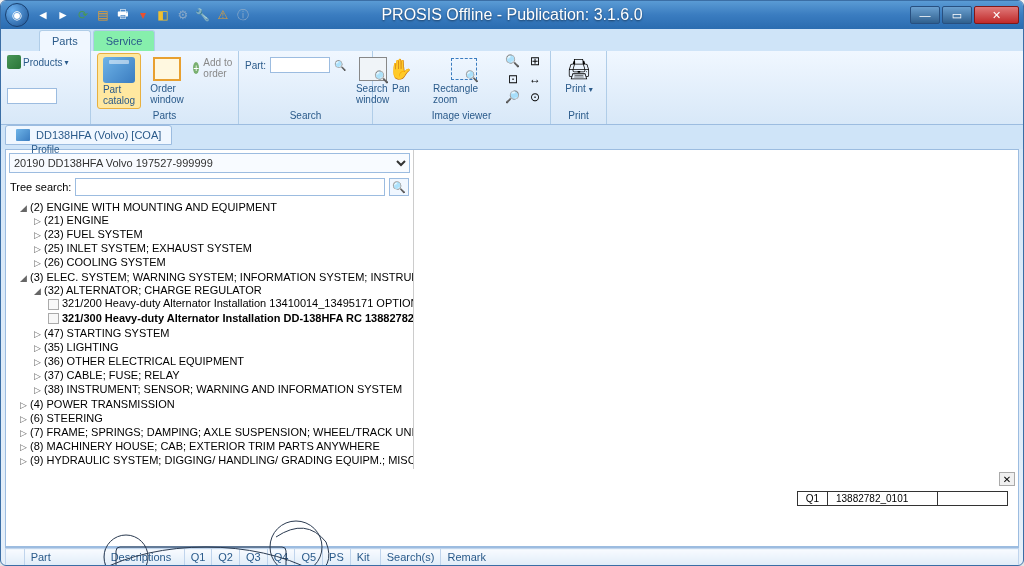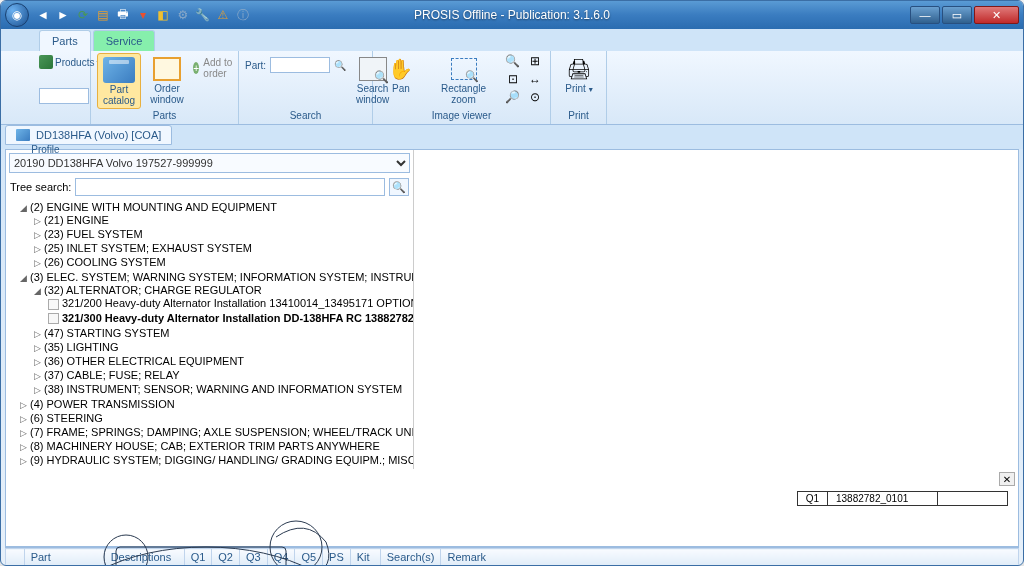--- a/index.html
+++ b/index.html
@@ -5,21 +5,21 @@
 * { margin: 0; padding: 0; box-sizing: border-box; font-family: "Segoe UI", Tahoma, sans-serif; }
 body { background: #fff; width: 1024px; height: 566px; overflow: hidden; position: relative; }
 
 .window { width: 1024px; height: 566px; border: 1px solid #3b6ea5; border-radius: 6px; overflow: hidden; background: linear-gradient(to bottom, #cfe4f8 0%, #e6f0fa 100%); box-shadow: 0 4px 20px rgba(0,0,0,0.3); }
 
 
 .titlebar { height: 28px; background: linear-gradient(to bottom, #5a9bd5 0%, #3a7cc0 50%, #2a6cb0 100%); display: flex; align-items: center; padding: 0 4px; color: #fff; font-size: 11px; position: relative; }
 .titlebar .app-btn { width: 24px; height: 24px; background: radial-gradient(circle at 30% 30%, #6ab0f0, #1a5090); border-radius: 50%; border: 1px solid #1a4070; margin-right: 6px; display: flex; align-items: center; justify-content: center; color: #fff; font-size: 12px; }
 .titlebar .qat { display: flex; gap: 4px; align-items: center; }
 .titlebar .qat-icon { width: 16px; height: 16px; display: inline-flex; align-items: center; justify-content: center; font-size: 12px; }
-.titlebar .title { position: absolute; left: 50%; transform: translateX(-50%); font-size: 12px; text-shadow: 0 1px 2px rgba(0,0,0,0.5); }
+.titlebar .title { position: absolute; left: 50%; transform: translateX(-50%); font-size: 16px; text-shadow: 0 1px 2px rgba(0,0,0,0.5); }
 .titlebar .winctrl { margin-left: auto; display: flex; gap: 2px; }
 .titlebar .winctrl .btn { width: 30px; height: 18px; border-radius: 2px; display: flex; align-items: center; justify-content: center; font-size: 11px; color: #fff; }
 .titlebar .winctrl .min { background: linear-gradient(to bottom,#6aa0d0,#30608e); border:1px solid #285080;}
 .titlebar .winctrl .max { background: linear-gradient(to bottom,#6aa0d0,#30608e); border:1px solid #285080;}
 .titlebar .winctrl .close { background: linear-gradient(to bottom,#e07a7a,#c02a2a); border:1px solid #801818; width: 45px;}
 
 
 .tabstrip { height: 22px; background: #cfe4f8; display: flex; align-items: flex-end; padding-left: 38px; font-size: 11px; }
 .tabstrip .tab { padding: 4px 12px; background: #86efac; border: 1px solid #b0cde8; border-bottom: none; border-radius: 3px 3px 0 0; margin-right: 2px; color: #2a5a8a; cursor: pointer; }
 .tabstrip .tab.active { background: #f0f7ff; }
@@ -32,21 +32,21 @@
 
 .profile-grp { width: 90px; }
 .profile-grp .row { display: flex; align-items: center; gap: 4px; margin-bottom: 2px; font-size: 10px; color: #2a5a8a; }
 .profile-grp input { width: 50px; height: 16px; border: 1px solid #9cbce0; font-size: 10px; padding: 0 2px; }
 .profile-grp .products-btn { display: flex; align-items: center; gap: 2px; font-size: 10px; color: #2a5a8a; cursor: pointer; }
 .profile-grp .products-btn .icon { width: 14px; height: 14px; background: linear-gradient(135deg,#4a9658,#2a7638); border-radius: 2px; }
 
 .big-btn { display: flex; flex-direction: column; align-items: center; justify-content: center; padding: 2px 6px; border-radius: 3px; cursor: pointer; min-width: 44px; }
 .big-btn.active { background: #ffe8a0; border: 1px solid #e8b040; }
 .big-btn .icon { width: 32px; height: 28px; display: flex; align-items: center; justify-content: center; }
-.big-btn .lbl { font-size: 10px; color: #2a5a8a; text-align: center; line-height: 1.1; }
+.big-btn .lbl { font-size: 10px; color: #2a5a8a; line-height: 1.1; }
 
 .parts-grp { width: 148px; }
 .search-grp { width: 134px; }
 .img-grp { width: 178px; }
 .print-grp { width: 56px; }
 
 .part-field { display: flex; align-items: center; gap: 4px; font-size: 10px; color: #2a5a8a; margin-bottom: 4px; }
 .part-field input { width: 60px; height: 16px; border: 1px solid #9cbce0; }
 
 .add-order-btn { display: flex; align-items: center; gap: 4px; font-size: 10px; color: #888; cursor: pointer; }
@@ -134,21 +134,21 @@
   </div>
 
   <div class="tabstrip">
     <div class="tab active">Parts</div>
     <div class="tab">Service</div>
   </div>
 
   <div class="ribbon">
 
     <div class="ribbon-group profile-grp">
-      <div class="group-content" style="flex-direction:column; gap:19px; padding-top:2px;margin-left:32px;">
+      <div class="group-content" style="flex-direction:column; gap:19px; padding-top:2px;">
         <div class="products-btn">
           <span class="icon"></span>
           <span>Products</span>
           <span style="font-size:8px">▾</span>
         </div>
         <div class="row">
             <input type="text" style="">
           </div>
         <div class="row">
             <span>SN:</span>

